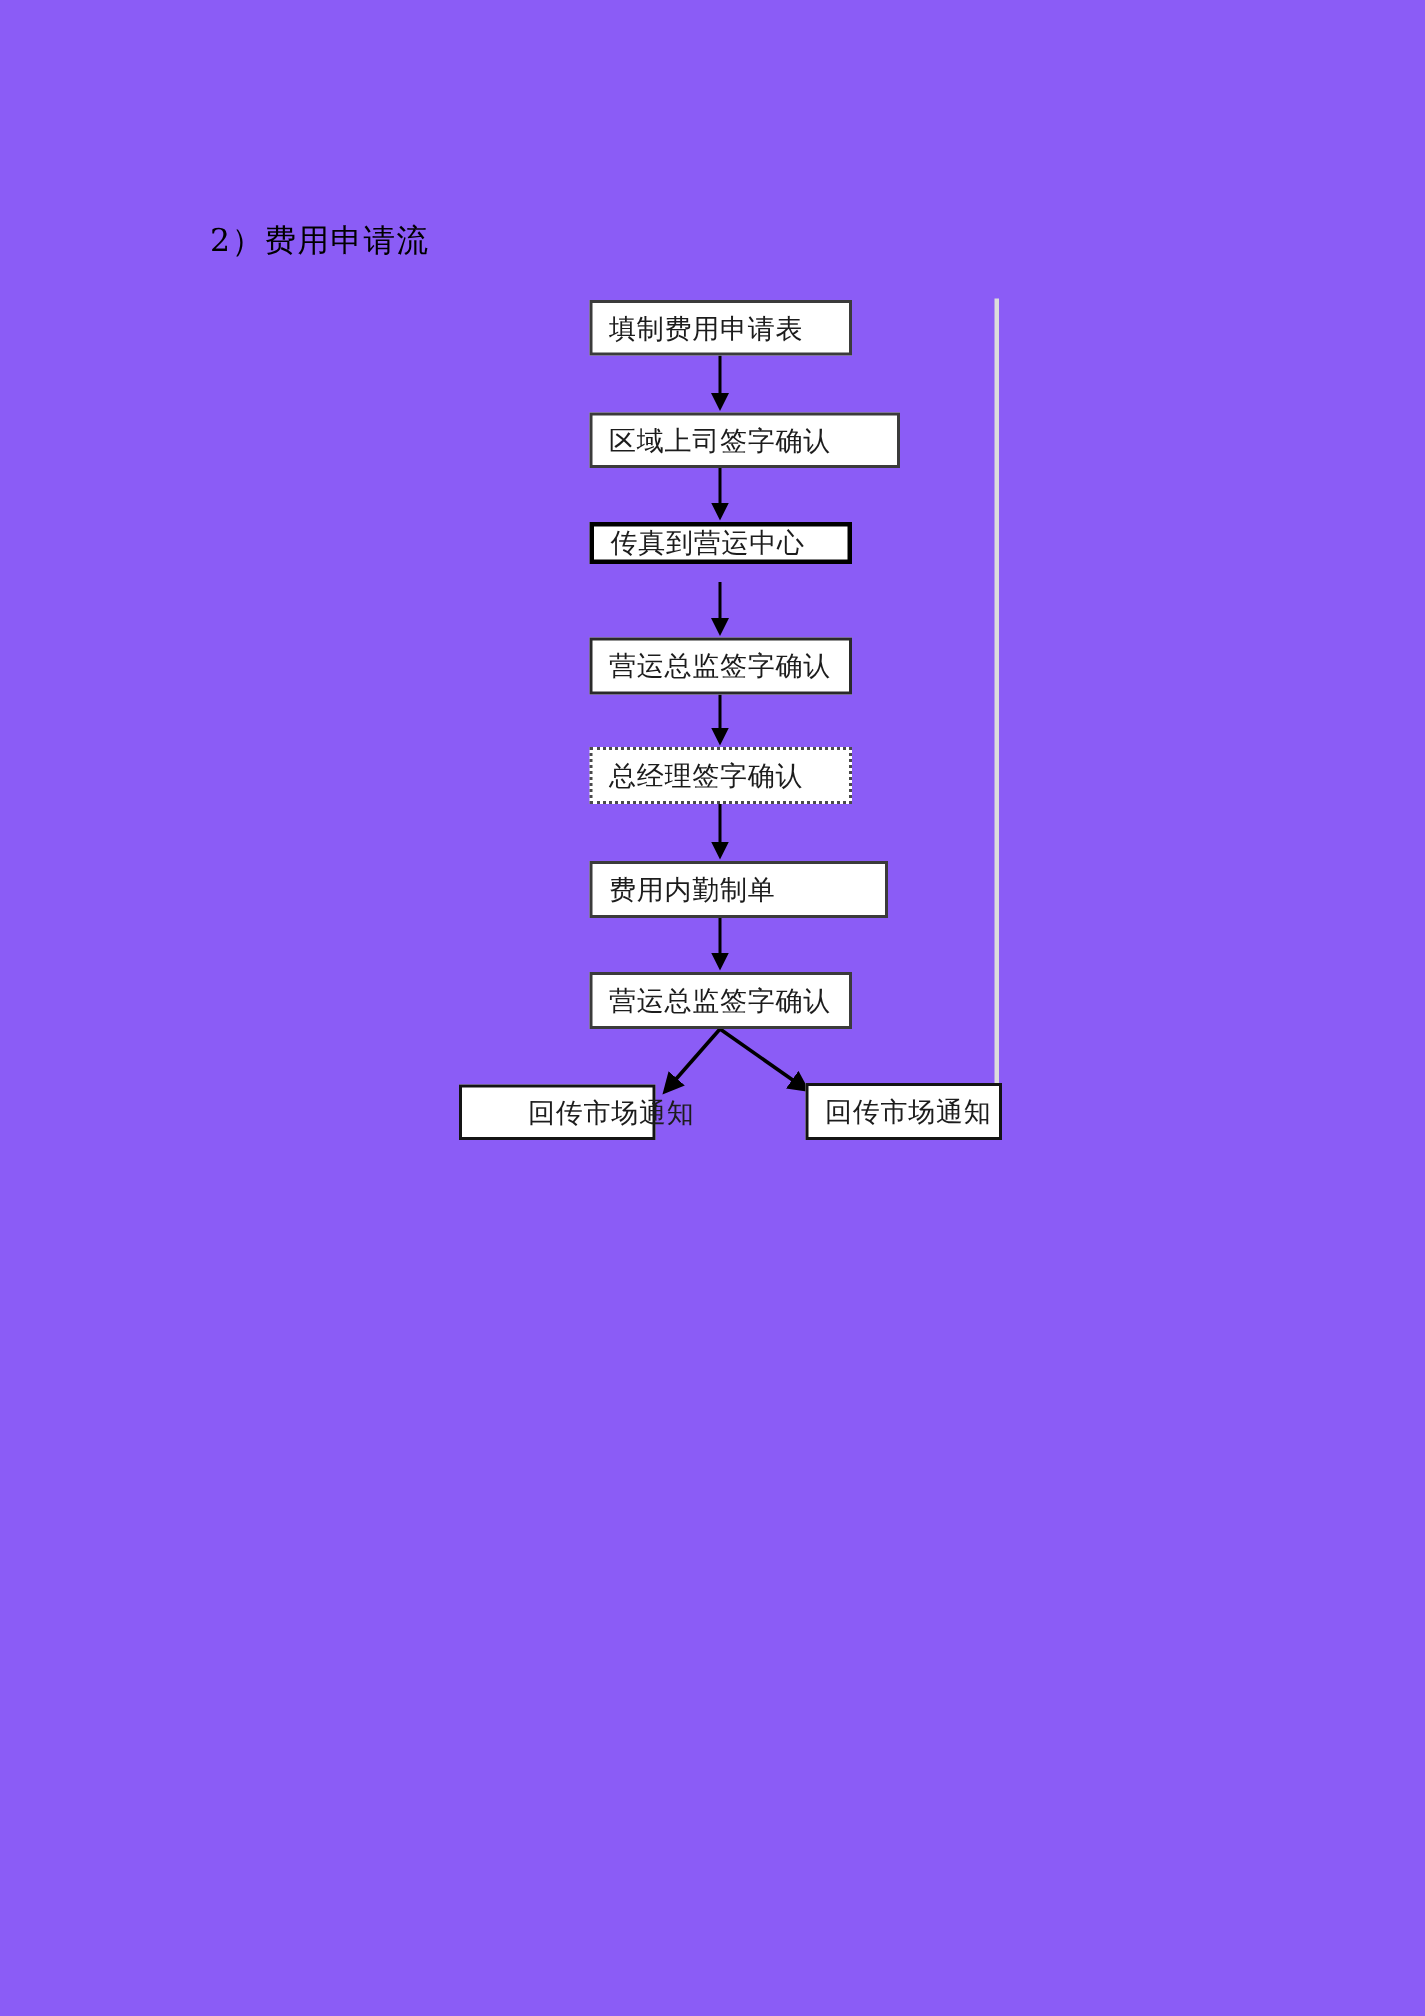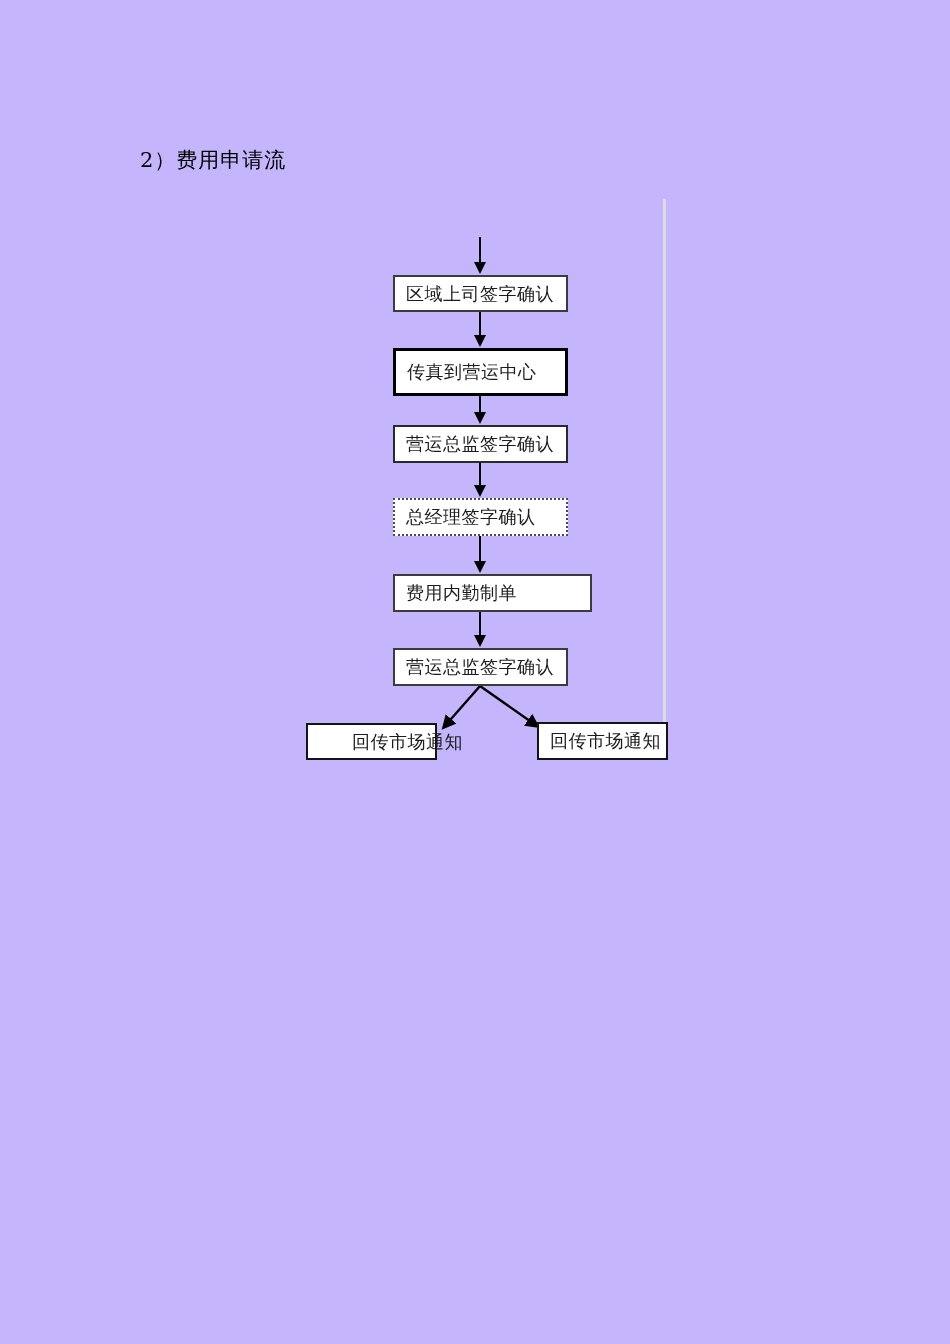--- a/index.html
+++ b/index.html
@@ -1,20 +1,20 @@
 <!DOCTYPE html>
 <html><head>
 <meta charset="utf-8">
 <style>
   html, body { margin: 0; padding: 0; background: #ffffff; }
   .page {
     position: relative;
     width: 950px;
     height: 1344px;
-    background: #c4b5fd;
+    background: #8b5cf6;
     font-family: "DejaVu Serif", "Liberation Serif", serif;
     overflow: hidden;
   }
   .section-title {
     position: absolute;
     left: 140px;
     top: 146px;
     font-size: 21px;
     color: #000000;
     letter-spacing: 1px;
@@ -35,22 +35,22 @@
     border: 2px solid #3b3b3b;
     display: flex;
     align-items: center;
     padding-left: 11px;
     font-size: 18px;
     color: #1c1c1c;
     letter-spacing: 0.5px;
     white-space: nowrap;
   }
   .node-1 { left: 393px; top: 200px; width: 175px; height: 37px; }
-  .node-2 { left: 393px; top: 275px; width: 175px; height: 37px; }
-  .node-3 { left: 393px; top: 348px; width: 175px; height: 48px; border: 3px solid #000000; }
+  .node-2 { left: 393px; top: 275px; width: 207px; height: 37px; }
+  .node-3 { left: 393px; top: 348px; width: 175px; height: 28px; border: 3px solid #000000; }
   .node-4 { left: 393px; top: 425px; width: 175px; height: 38px; border-color: #2a2a2a; }
   .node-5 { left: 393px; top: 498px; width: 175px; height: 38px; border: 2px dotted #4a4a4a; }
   .node-6 { left: 393px; top: 574px; width: 199px; height: 38px; }
   .node-7 { left: 393px; top: 648px; width: 175px; height: 38px; }
   .node-8 { left: 306px; top: 723px; width: 131px; height: 37px; border-color: #141414; padding-left: 44px; }
   .node-9 { left: 537px; top: 722px; width: 131px; height: 38px; border-color: #141414; }
   .arrow-layer {
     position: absolute;
     left: 0; top: 0;
     width: 950px;
@@ -76,20 +76,21 @@
     <line x1="480" y1="237" x2="480" y2="271" stroke="#000" stroke-width="2" marker-end="url(#ah)"></line>
     <line x1="480" y1="312" x2="480" y2="344" stroke="#000" stroke-width="2" marker-end="url(#ah)"></line>
     <line x1="480" y1="388" x2="480" y2="421" stroke="#000" stroke-width="2" marker-end="url(#ah)"></line>
     <line x1="480" y1="463" x2="480" y2="494" stroke="#000" stroke-width="2" marker-end="url(#ah)"></line>
     <line x1="480" y1="536" x2="480" y2="570" stroke="#000" stroke-width="2" marker-end="url(#ah)"></line>
     <line x1="480" y1="612" x2="480" y2="644" stroke="#000" stroke-width="2" marker-end="url(#ah)"></line>
     <line x1="480" y1="686" x2="444" y2="727" stroke="#000" stroke-width="2.4" marker-end="url(#ah)"></line>
     <line x1="480" y1="686" x2="537" y2="726" stroke="#000" stroke-width="2.4" marker-end="url(#ah)"></line>
   </svg>
 
+  <div class="flow-node node-1">填制费用申请表</div>
   <div class="flow-node node-2">区域上司签字确认</div>
   <div class="flow-node node-3">传真到营运中心</div>
   <div class="flow-node node-4">营运总监签字确认</div>
   <div class="flow-node node-5">总经理签字确认</div>
   <div class="flow-node node-6">费用内勤制单</div>
   <div class="flow-node node-7">营运总监签字确认</div>
   <div class="flow-node node-8">回传市场通知</div>
   <div class="flow-node node-9">回传市场通知</div>
 
 </div>

